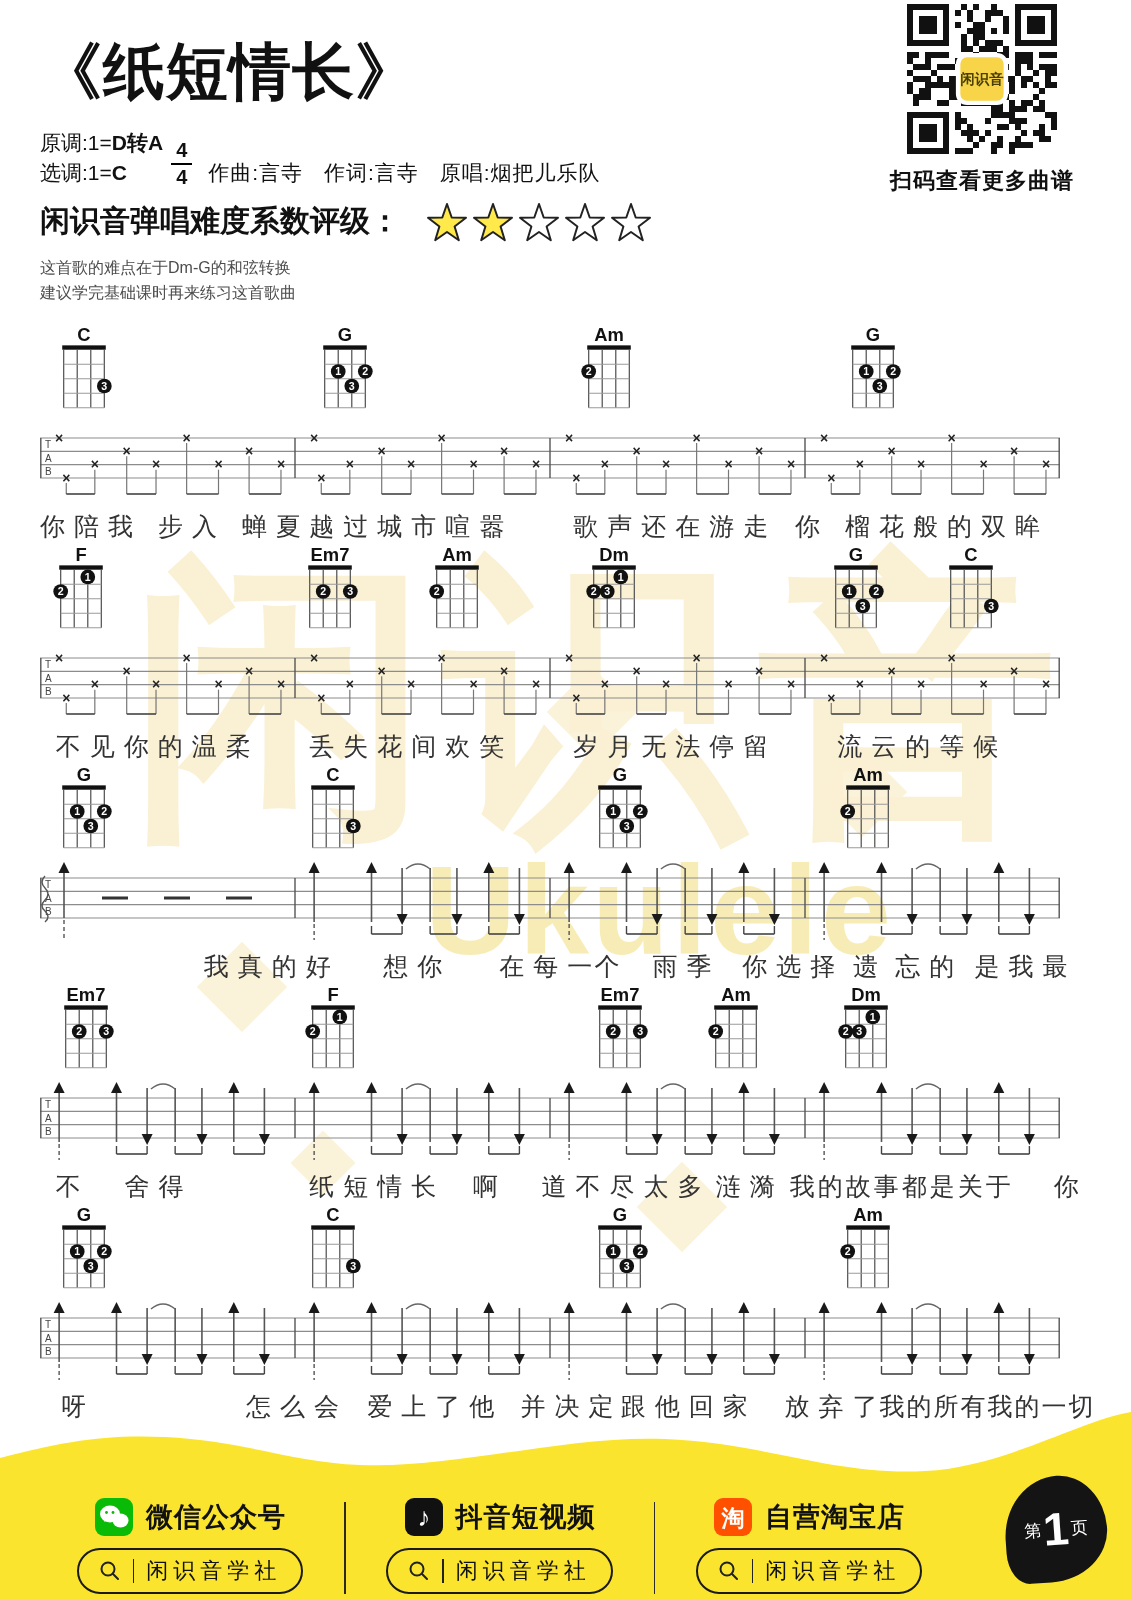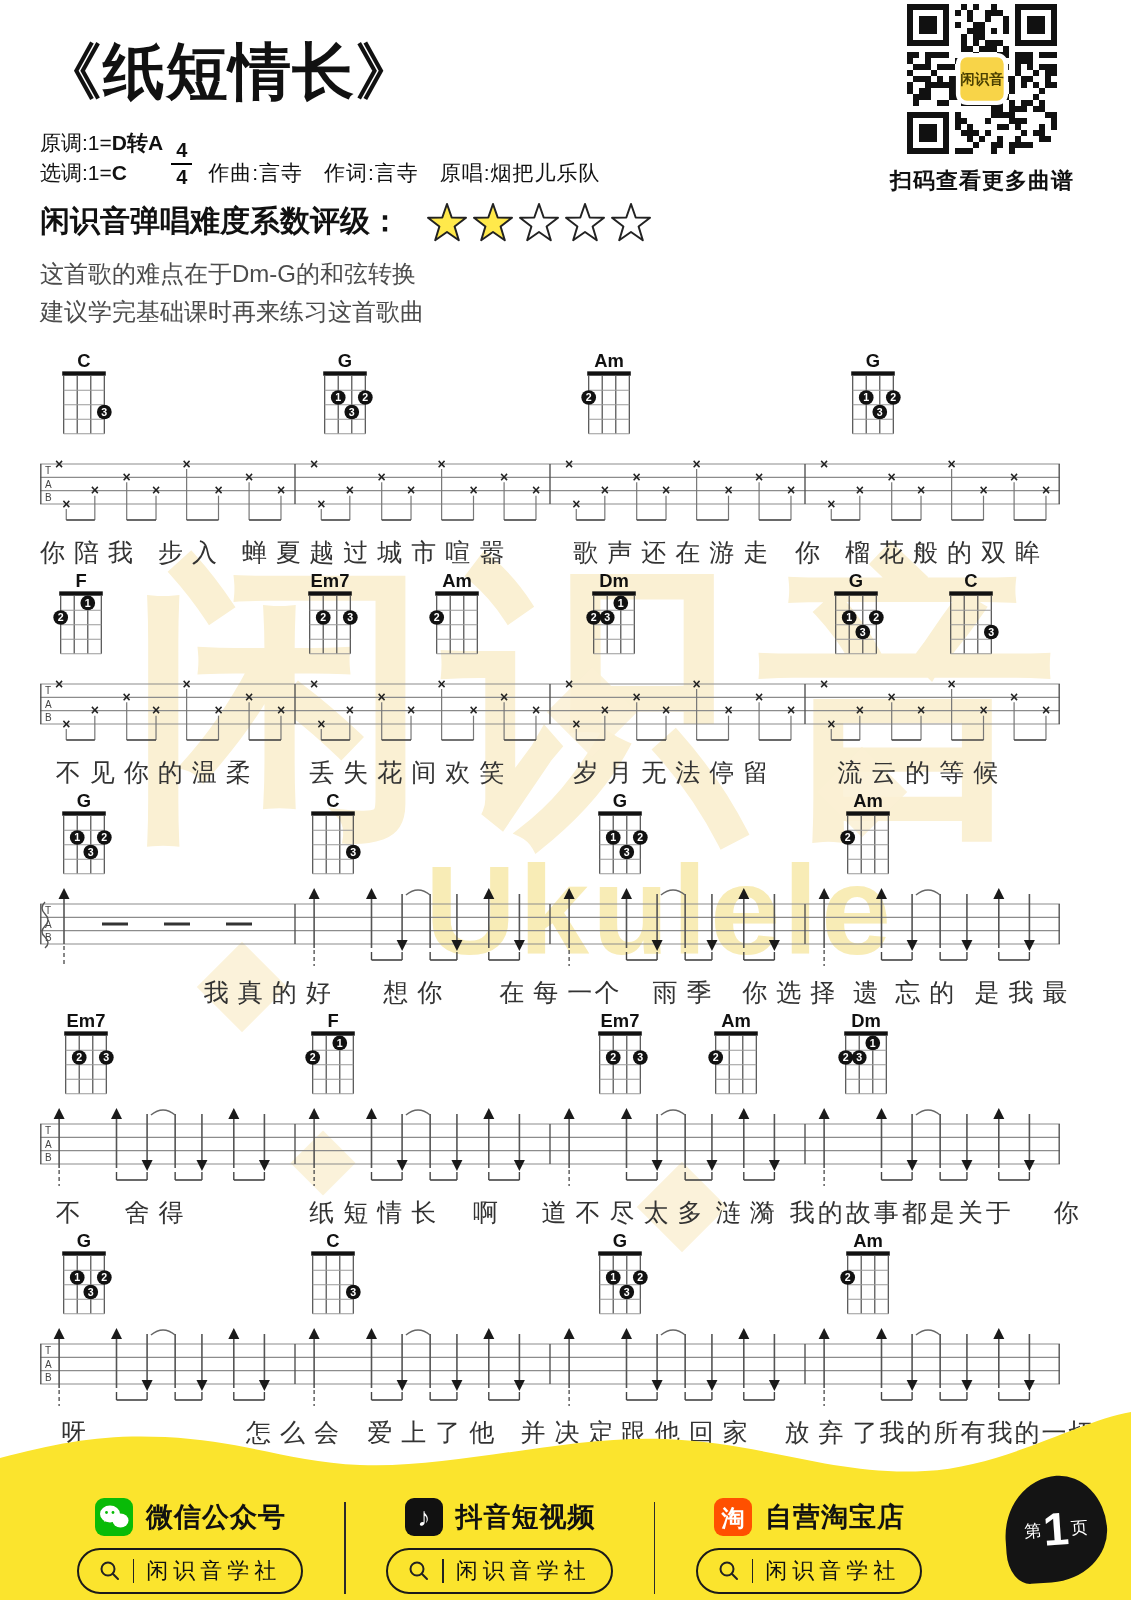--- a/index.html
+++ b/index.html
@@ -16,21 +16,21 @@
   .keys{display:flex;align-items:flex-end;margin-top:14px;}
   .keycol{font-size:21px;line-height:1.45;}
   .keyval{font-weight:800;}
   .fraction{margin:0 16px 0 8px;font-weight:800;font-size:20px;text-align:center;line-height:1.15;}
   .fraction .num{display:block;border-bottom:2.5px solid #000;padding:0 5px 1px;}
   .fraction .den{display:block;padding-top:1px;}
   .credits{font-size:21px;padding-bottom:2px;letter-spacing:1px;}
   .credits span{margin-right:14px;}
   .difficulty{display:flex;align-items:center;margin-top:10px;gap:24px;}
   .dlabel{font-size:30px;font-weight:800;}
-  .tips{margin-top:10px;font-size:24px;color:#4c4c4c;line-height:1.6;}
+  .tips{margin-top:10px;font-size:16px;color:#4c4c4c;line-height:1.6;}
   .qr{position:absolute;top:4px;right:34px;width:230px;text-align:center;}
   .qr svg{display:block;margin:0 auto;}
   .qr-caption{margin-top:12px;font-size:22px;font-weight:800;letter-spacing:1px;}
   
   #score{margin-top:22px;}
   .system{position:relative;margin-bottom:4px;}
   .chords{position:relative;height:92px;}
   .chord{position:absolute;bottom:0;transform:translateX(-50%);}
   .staffwrap svg{display:block;}
   .lyrics{position:relative;height:34px;margin-top:4px;}

